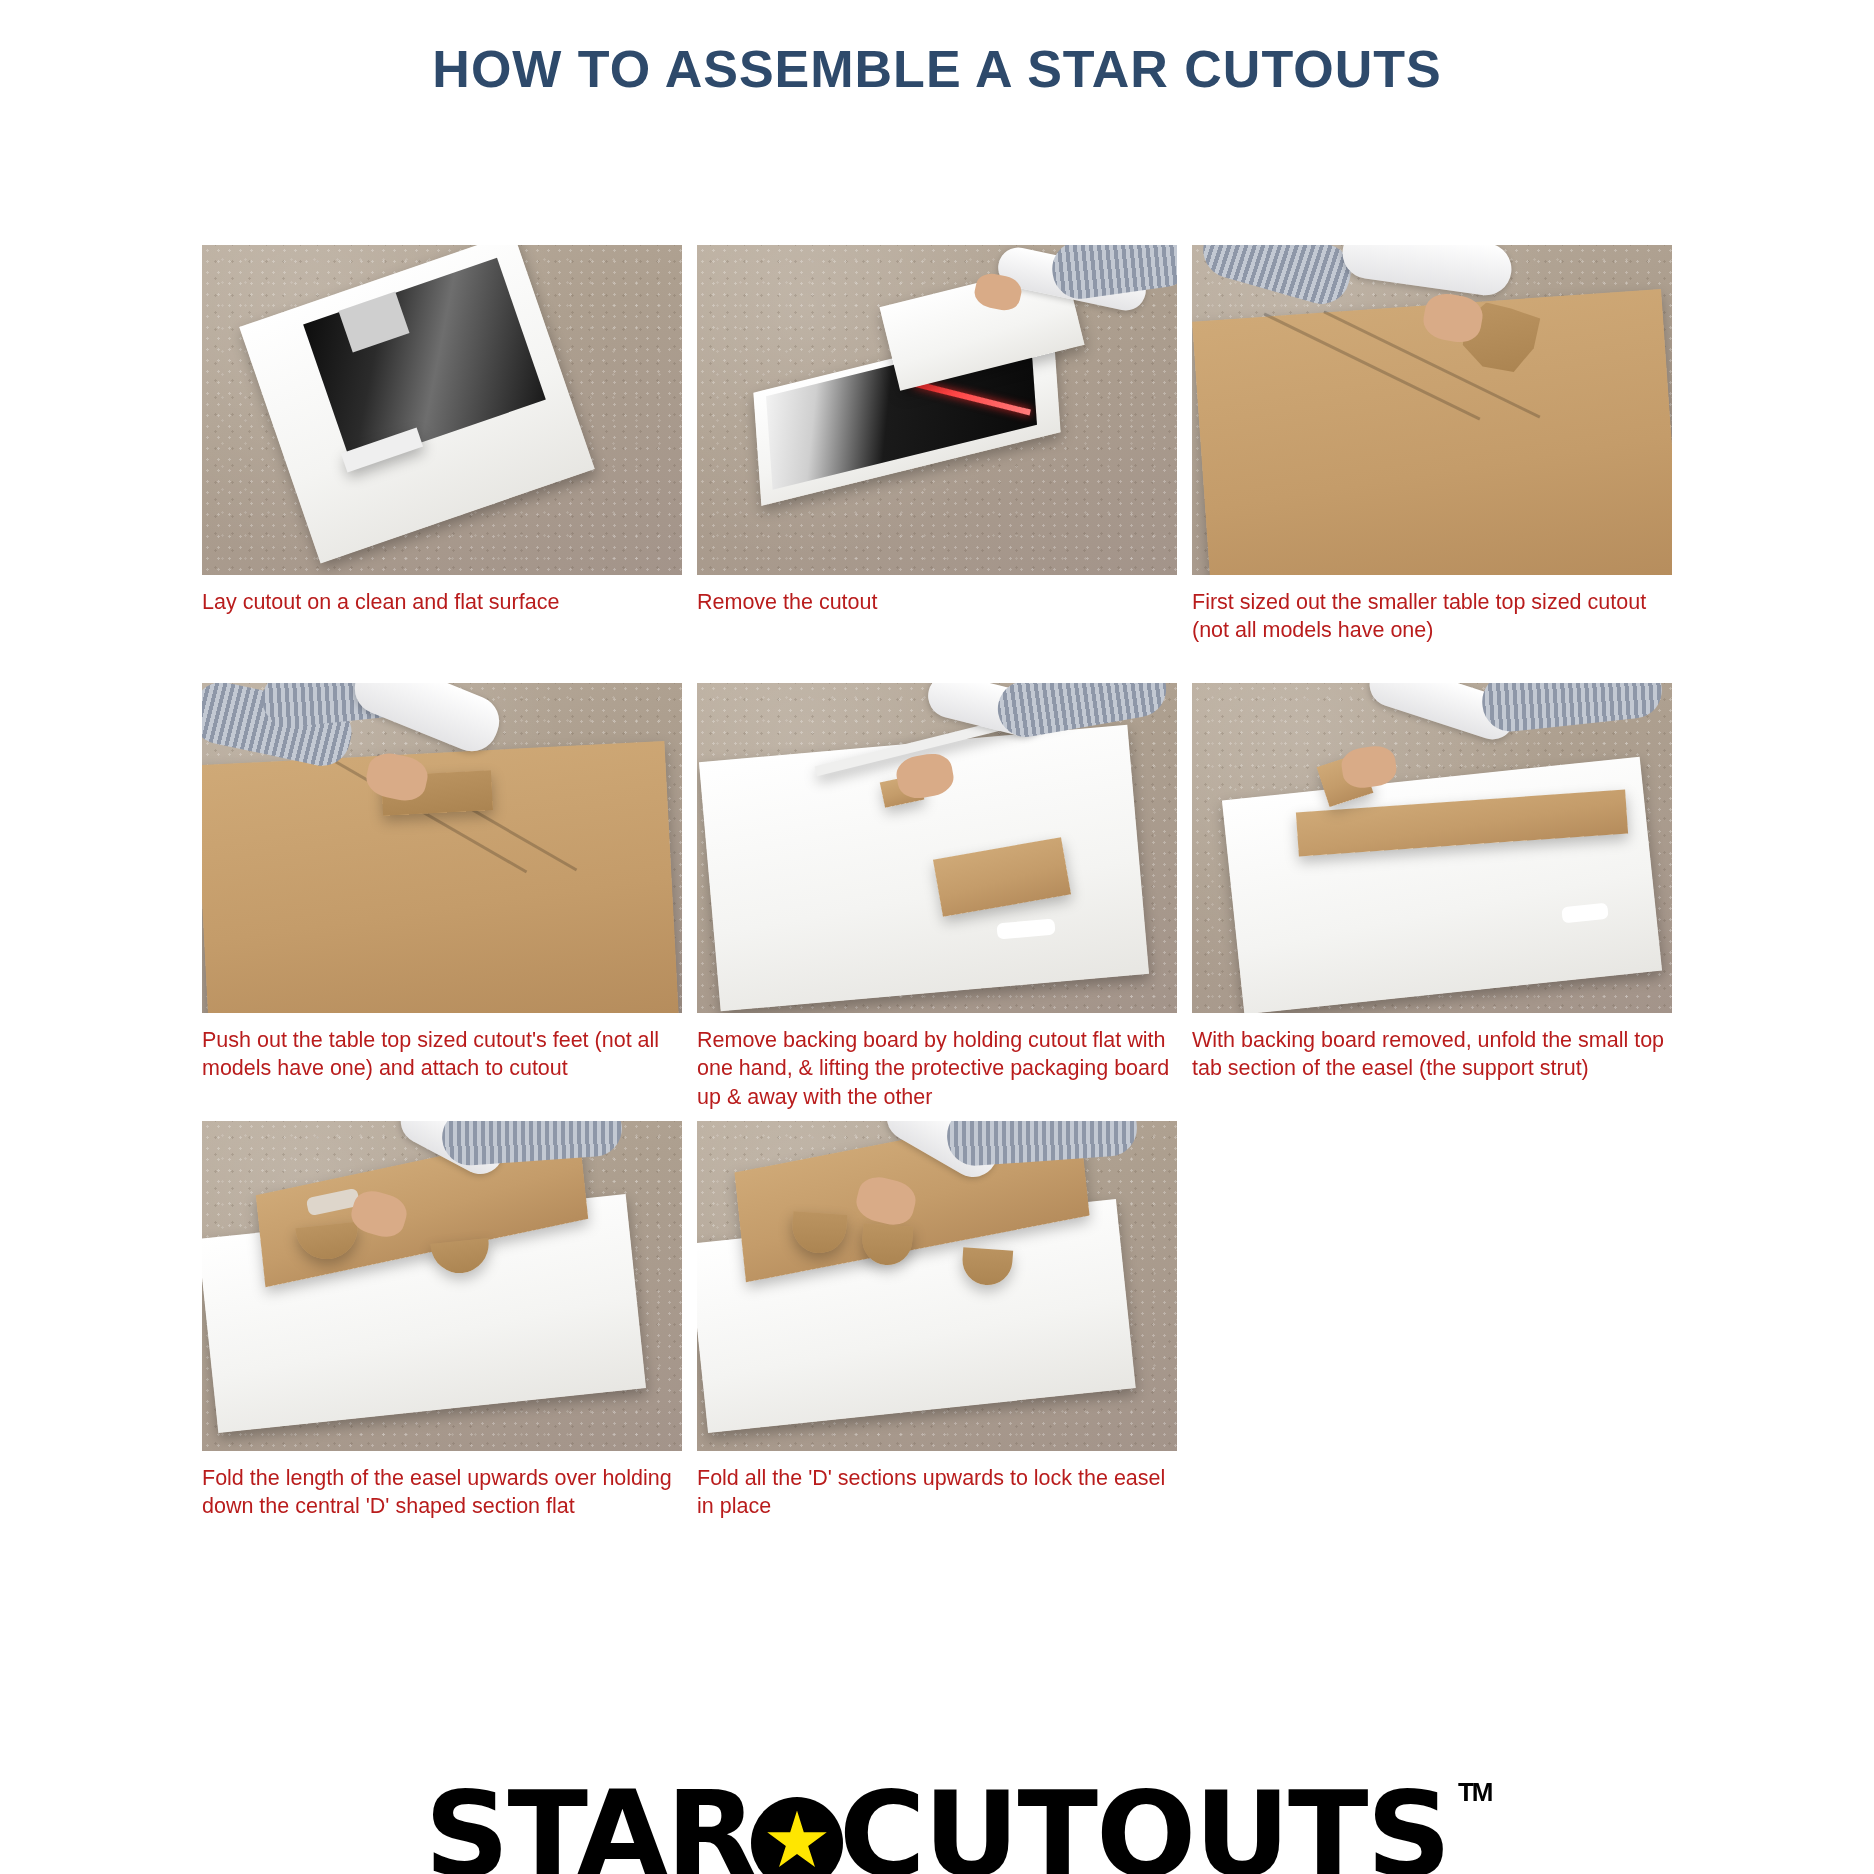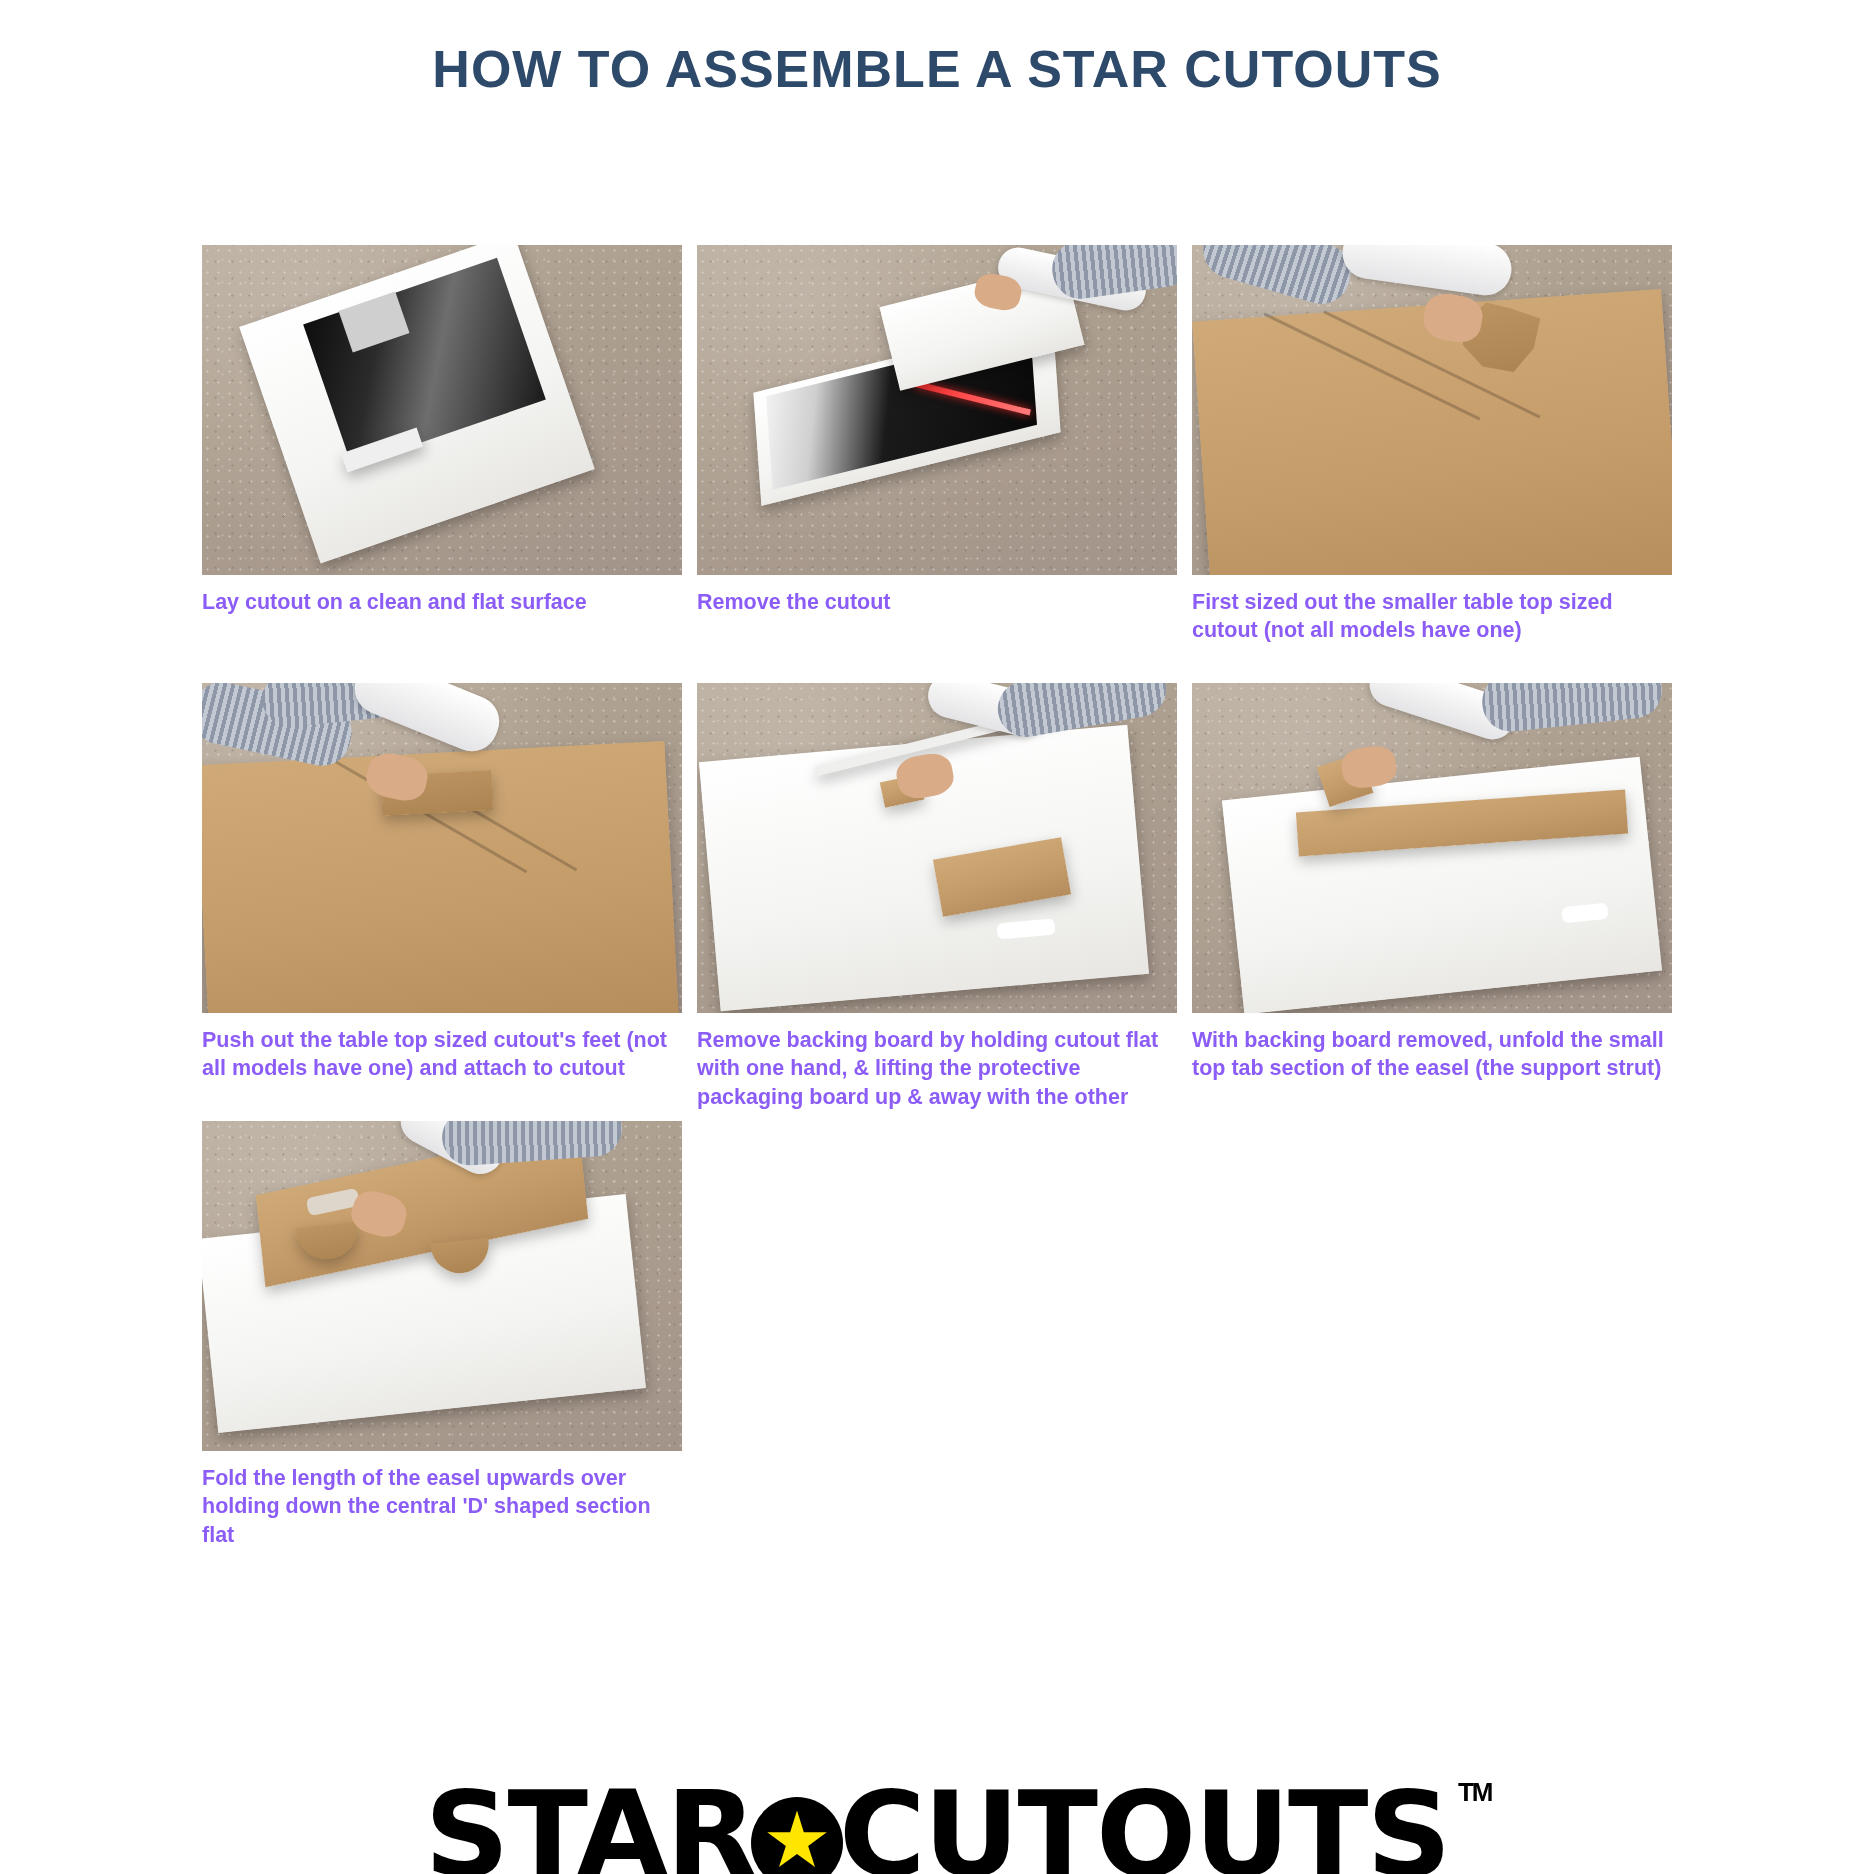--- a/index.html
+++ b/index.html
@@ -46,22 +46,22 @@
     width: 480px;
     height: 330px;
     position: relative;
     overflow: hidden;
     border: 0;
     background: #b3a89a;
   }
   .caption {
     font-size: 21.5px;
     line-height: 1.33;
-    font-weight: bold;
-    color: #8b5cf6;
+    font-weight: normal;
+    color: #b91c1c;
     padding-top: 13px;
     padding-bottom: 0;
     min-height: 108px;
     box-sizing: border-box;
   }
   
   .floor {
     position: absolute;
     inset: 0;
     background:
@@ -285,20 +285,35 @@
         <div class="hole" style="left:105px;top:72px;width:52px;height:18px;background:#ded6cb;transform:rotate(-12deg);"></div>
         <div class="sheet-card card-dark" style="left:95px;top:104px;width:62px;height:34px;border-radius:0 0 40px 40px;transform:rotate(-6deg);"></div>
         <div class="sheet-card card-dark" style="left:230px;top:120px;width:58px;height:32px;border-radius:0 0 40px 40px;transform:rotate(-6deg);"></div>
         <div class="sleeve" style="left:195px;top:-8px;width:110px;height:46px;transform:rotate(28deg);"></div>
         <div class="hand" style="left:150px;top:72px;width:54px;height:42px;transform:rotate(16deg);"></div>
         <div class="leg" style="left:240px;top:-16px;width:180px;height:56px;transform:rotate(-4deg);"></div>
       </div>
       <div class="caption">Fold the length of the easel upwards over holding down the central 'D' shaped section flat</div>
     </div>
 
+    <div class="cell">
+      <div class="photo">
+        <div class="floor"></div>
+        <div class="speckle"></div>
+        <div class="sheet-white" style="left:0px;top:100px;width:430px;height:190px;transform:rotate(-6deg);"></div>
+        <div class="sheet-card" style="left:40px;top:18px;width:350px;height:110px;transform:rotate(-11deg) skewX(-5deg);"></div>
+        <div class="sheet-card card-dark" style="left:95px;top:92px;width:54px;height:40px;border-radius:0 0 40px 40px;transform:rotate(4deg);"></div>
+        <div class="sheet-card card-dark" style="left:165px;top:104px;width:50px;height:40px;border-radius:0 0 40px 40px;transform:rotate(4deg);"></div>
+        <div class="sheet-card card-dark" style="left:265px;top:128px;width:50px;height:36px;border-radius:0 0 40px 40px;transform:rotate(4deg);"></div>
+        <div class="sleeve" style="left:185px;top:-10px;width:120px;height:48px;transform:rotate(30deg);"></div>
+        <div class="hand" style="left:160px;top:58px;width:58px;height:44px;transform:rotate(14deg);"></div>
+        <div class="leg" style="left:250px;top:-18px;width:190px;height:58px;transform:rotate(-4deg);"></div>
+      </div>
+      <div class="caption">Fold all the 'D' sections upwards to lock the easel in place</div>
+    </div>
 
 
   </div>
 
   <div class="footer">
     <div class="logo">
       <span>STAR</span><span class="star-badge"><span class="star"></span></span><span>CUTOUTS</span>
       <span class="tm">TM</span>
     </div>
   </div>

